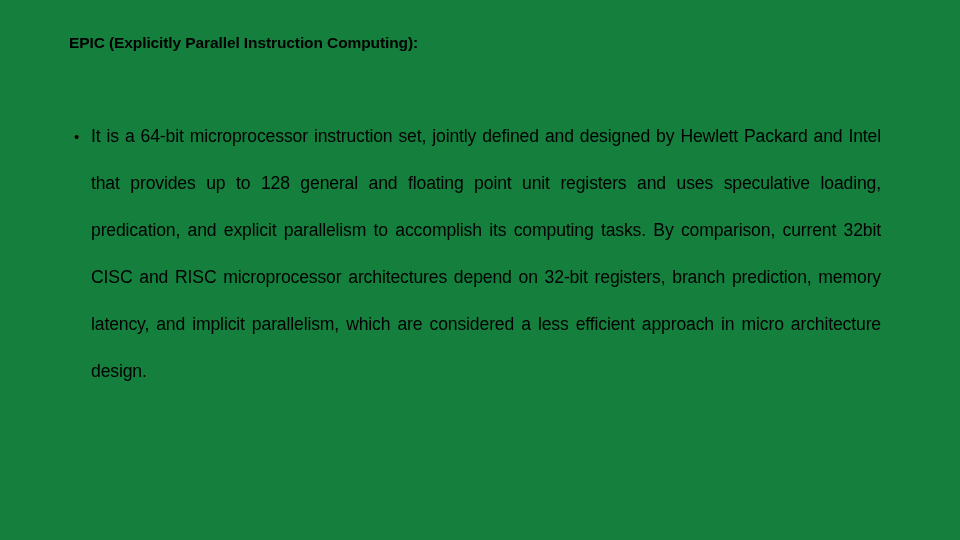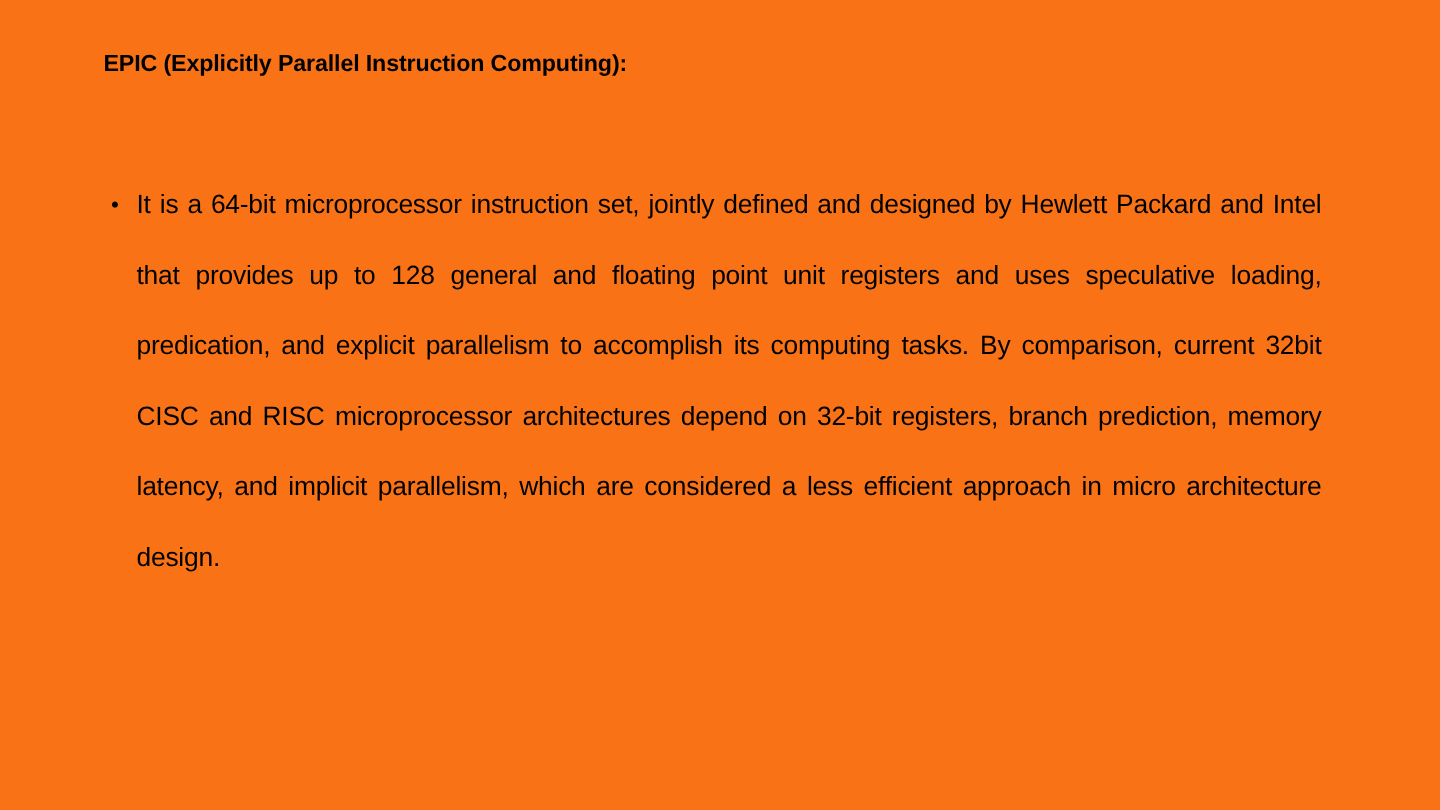--- a/index.html
+++ b/index.html
@@ -12,21 +12,21 @@
     background: #ffffff;
     font-family: "Liberation Sans", sans-serif;
     color: #000000;
     overflow: hidden;
   }
 
   .slide {
     position: relative;
     width: 960px;
     height: 540px;
-    background: #f97316;
+    background: #15803d;
     box-sizing: border-box;
   }
 
   .slide-heading {
     position: absolute;
     left: 69px;
     top: 33px;
     width: 830px;
     font-size: 15.5px;
     font-weight: bold;

